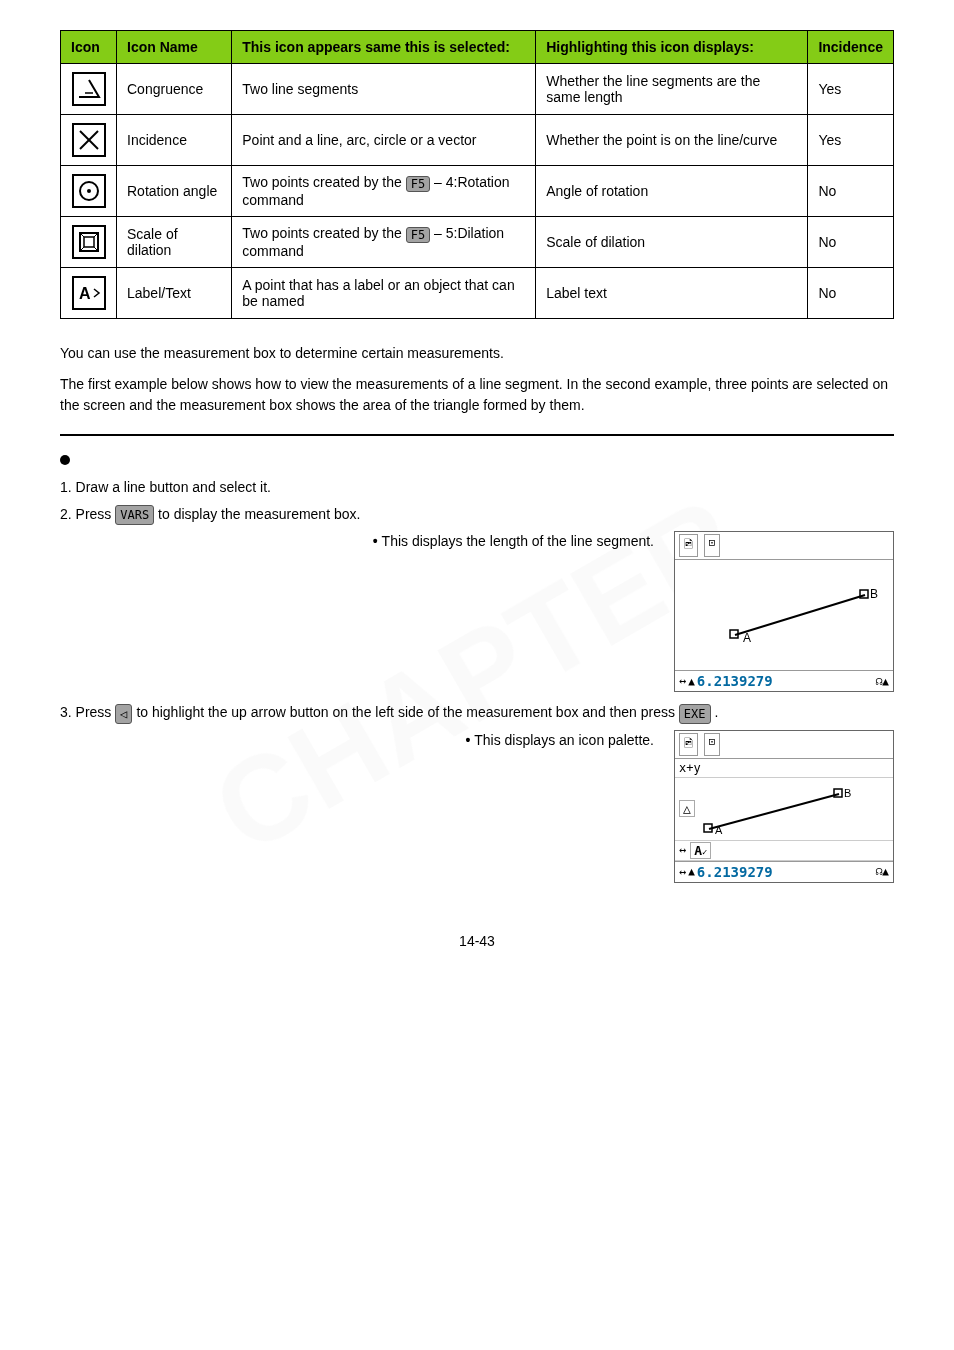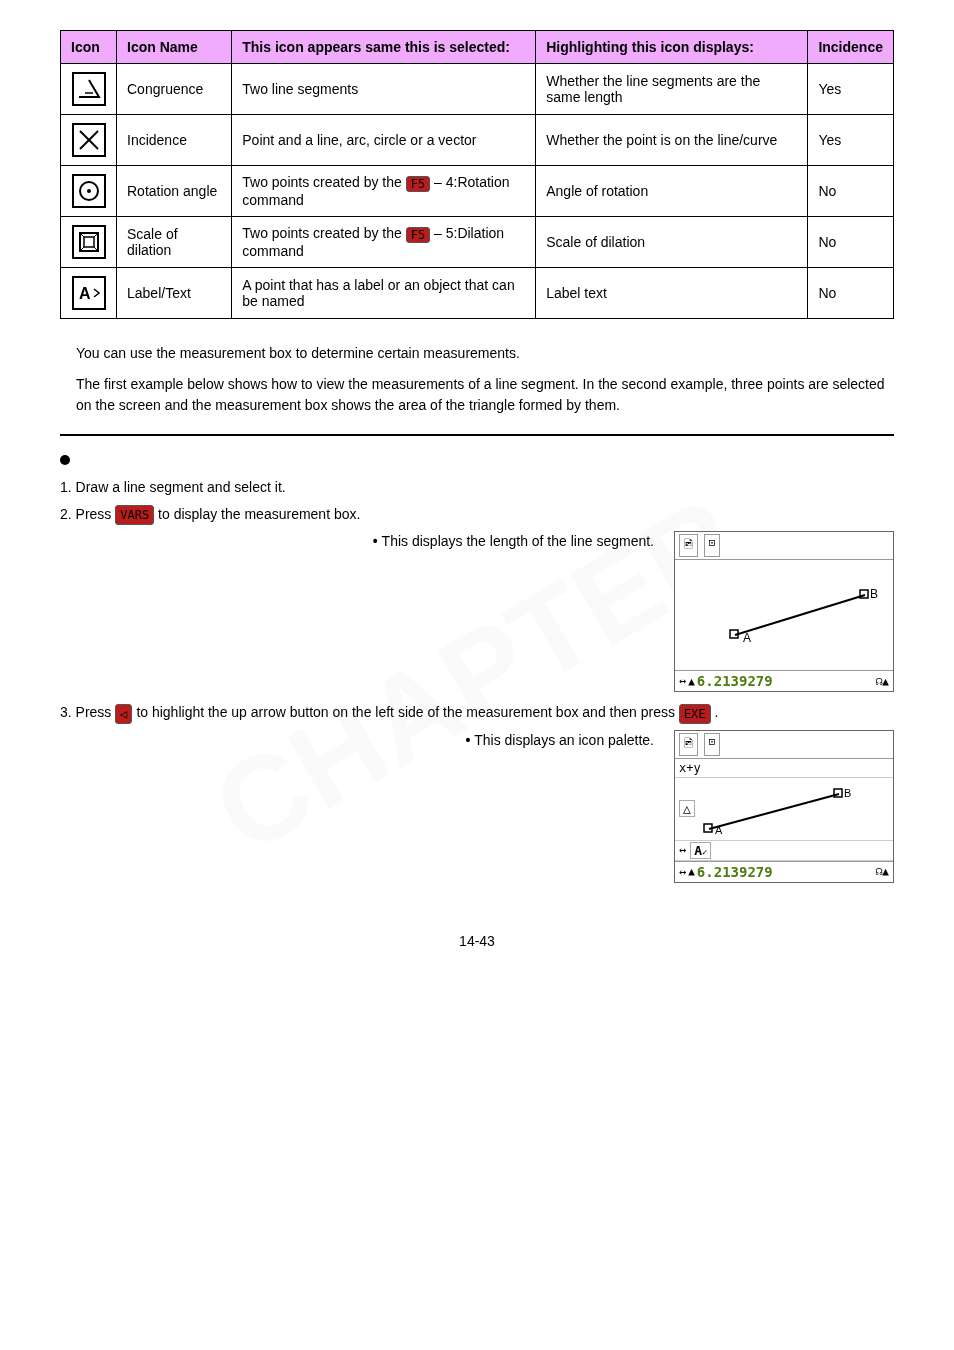--- a/index.html
+++ b/index.html
@@ -19,21 +19,21 @@
       border-collapse: collapse;
       margin-bottom: 24px;
     }
     th, td {
       border: 1px solid #000;
       padding: 8px 10px;
       vertical-align: middle;
     }
     th {
       font-weight: bold;
-      background: #f0abfc;
+      background: #84cc16;
       text-align: left;
     }
     td.center { text-align: left; }
     td.icon-cell {
       text-align: center;
       width: 56px;
     }
 
     .icon-box {
       display: inline-flex;
@@ -44,21 +44,20 @@
       border: 2px solid #000;
       font-size: 16px;
       font-weight: bold;
       position: relative;
     }
 
     
     .body-text {
       margin-bottom: 10px;
       line-height: 1.5;
-      margin-left: 16px;
     }
 
     
     .divider {
       border: none;
       border-top: 2px solid #000;
       margin: 18px 0 14px 0;
     }
 
     
@@ -93,21 +92,21 @@
       font-weight: bold;
     }
 
     
     .key {
       display: inline-block;
       border: 1px solid #555;
       border-radius: 3px;
       padding: 0px 4px;
       font-size: 12px;
-      background: #b91c1c;
+      background: #a3a3a3;
       font-family: monospace;
       vertical-align: middle;
     }
 
     
     .screenshot-wrapper {
       float: right;
       margin-left: 20px;
       margin-bottom: 10px;
     }
@@ -141,21 +140,21 @@
     }
     .screenshot-footer {
       display: flex;
       border-top: 1px solid #999;
       font-size: 12px;
       align-items: center;
       padding: 2px 4px;
       background: #fff;
     }
     .footer-value {
-      color: #4d7c0f;
+      color: #0369a1;
       font-weight: bold;
       font-size: 14px;
       flex: 1;
     }
     .footer-arrow-left {
       margin-right: 2px;
       font-size: 12px;
     }
     .footer-right {
       font-size: 11px;
@@ -298,21 +297,21 @@
 <p class="body-text">The first example below shows how to view the measurements of a line segment. In the second example, three points are selected on the screen and the measurement box shows the area of the triangle formed by them.</p>
 
 <hr class="divider">
 
 <p class="bullet-header">
   <span class="bullet-dot"></span>
 </p>
 
 <div class="num-item">
   <span>1.</span>
-  <span>Draw a line segment and select it.</span>
+  <span>Draw a line button and select it.</span>
 </div>
 
 <div class="num-item">
   <span>2.</span>
   <span>Press</span>
   <span class="key">VARS</span>
   <span>to display the measurement box.</span>
 </div>
 
 <div class="clearfix">

